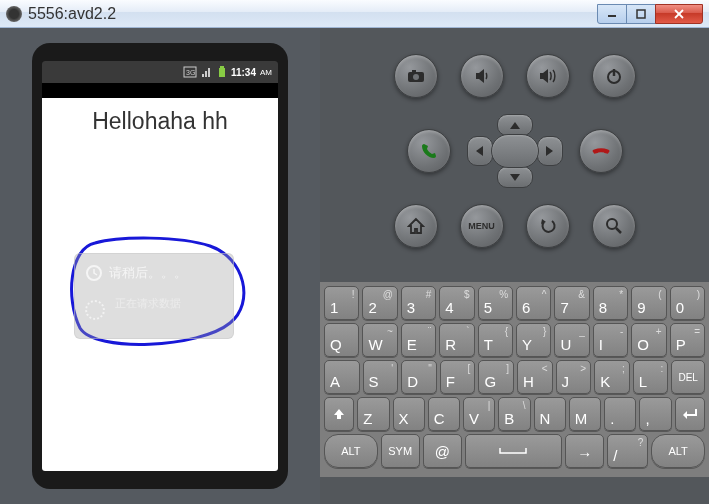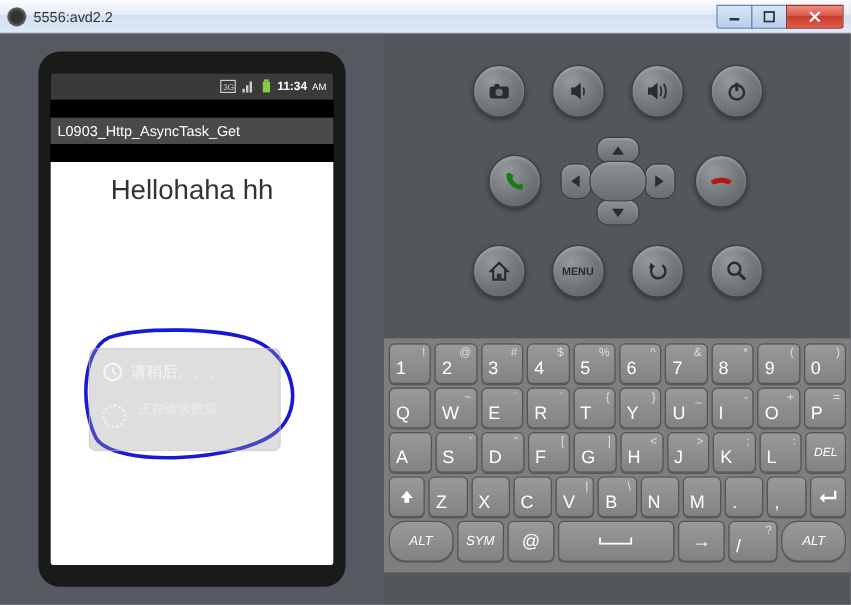--- a/index.html
+++ b/index.html
@@ -1,21 +1,21 @@
 <!DOCTYPE html>
 <html><head>
 <meta charset="utf-8">
 <style>
 * { margin: 0; padding: 0; box-sizing: border-box; }
 body { font-family: Arial, sans-serif; background: #fff; width: 709px; height: 504px; overflow: hidden; }
 
 
 .win-titlebar { height: 28px; background: linear-gradient(#fafcff,#e4ecf7 45%,#d3e0f0 46%,#dde9f7); border-bottom: 1px solid #9fb6d4; display: flex; align-items: center; padding: 0 6px; }
 .win-icon { width: 16px; height: 16px; background: radial-gradient(circle,#333 40%,#666 70%); border-radius: 50%; margin-right: 6px; }
-.win-title { font-size: 12px; color: #333; flex: 1; }
+.win-title { font-size: 16px; color: #333; flex: 1; }
 .win-btns { display: flex; gap: 0; }
 .win-btn { width: 30px; height: 20px; border: 1px solid #6a8ab2; background: linear-gradient(#d7e6f7,#b7cfed); display: flex; align-items: center; justify-content: center; font-size: 11px; font-family: sans-serif; }
 .win-btn.min { border-radius: 0 0 0 3px; }
 .win-btn.max { margin-left: -1px; }
 .win-btn.close { width: 48px; background: linear-gradient(#f08f84,#d9594a 45%,#c63a28 46%,#e25a48); border-color: #a03224; color: #fff; border-radius: 0 0 3px 0; margin-left: -1px; }
 .win-btn.close svg { stroke: #fff; }
 
 .workspace { display: flex; height: 476px; background: #52575c; }
 
 
@@ -55,21 +55,21 @@
 .tri.d { border-left: 5px solid transparent; border-right: 5px solid transparent; border-top: 7px solid #2c2c2c; }
 .tri.l { border-top: 5px solid transparent; border-bottom: 5px solid transparent; border-right: 7px solid #2c2c2c; }
 .tri.r { border-top: 5px solid transparent; border-bottom: 5px solid transparent; border-left: 7px solid #2c2c2c; }
 
 
 .keyboard { background: #7e7e7e; padding: 4px 4px 6px; }
 .krow { display: flex; gap: 3px; margin-bottom: 3px; }
 .key { height: 34px; background: linear-gradient(#9a9a9a,#828282); border: 1px solid #555; border-radius: 5px; flex: 1; position: relative; color: #fff; font-size: 15px; display: flex; align-items: flex-end; justify-content: flex-start; padding: 0 5px 3px; cursor: pointer; box-shadow: 0 1px 0 rgba(0,0,0,.3); }
 .key .sec { position: absolute; right: 4px; top: 2px; font-size: 10px; color: #ddd; }
 .key.wide15 { flex: 1.5; border-radius: 14px; }
-.key.center { justify-content: center; align-items: center; padding: 4px; font-style: italic; }
+.key.center { justify-content: center; align-items: center; padding: 4px; }
 .key.small { font-size: 11px; }
 </style>
 </head>
 <body>
 
 <div class="win-titlebar">
   <div class="win-icon"></div>
   <div class="win-title">5556:avd2.2</div>
   <div class="win-btns">
     <div class="win-btn min">
@@ -109,23 +109,20 @@
             </span>
           <span class="sig">
               <svg width="10" height="12">
                 <rect x="2" y="2" width="6" height="9" fill="#8c4"></rect>
                 <rect x="3" y="0" width="4" height="2" fill="#8c4"></rect>
               </svg>
             </span>
           <span style="font-weight:bold">11:34</span>
           <span style="font-size:8px">AM</span>
         </div>
-        <div class="app-titlebar">
-          <span>L0903_Http_AsyncTask_Get</span>
-        </div>
         <div class="app-body">
           <div class="greeting">Hellohaha hh</div>
           <svg class="annot" width="200" height="130">
             <path d="M 35 15 C 10 20, 5 70, 20 100 C 35 125, 140 120, 170 95 C 195 75, 185 30, 150 18 C 120 8, 60 8, 35 15 Z" fill="none" stroke="#1818d8" stroke-width="3" stroke-linejoin="round"></path>
           </svg>
           <div class="toast-box">
             <div class="row1">
               <svg width="18" height="18">
                   <circle cx="9" cy="9" r="7" fill="none" stroke="rgba(255,255,255,.7)" stroke-width="2"></circle>
                   <path d="M9 5v4l3 2" stroke="rgba(255,255,255,.7)" stroke-width="1.5" fill="none"></path>

